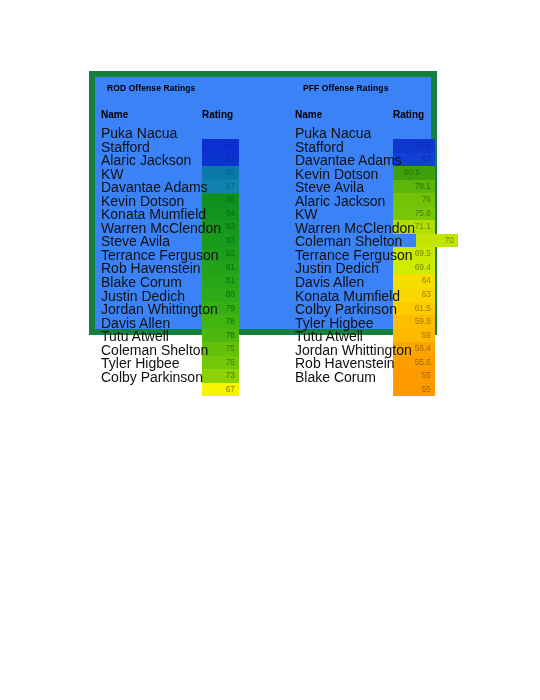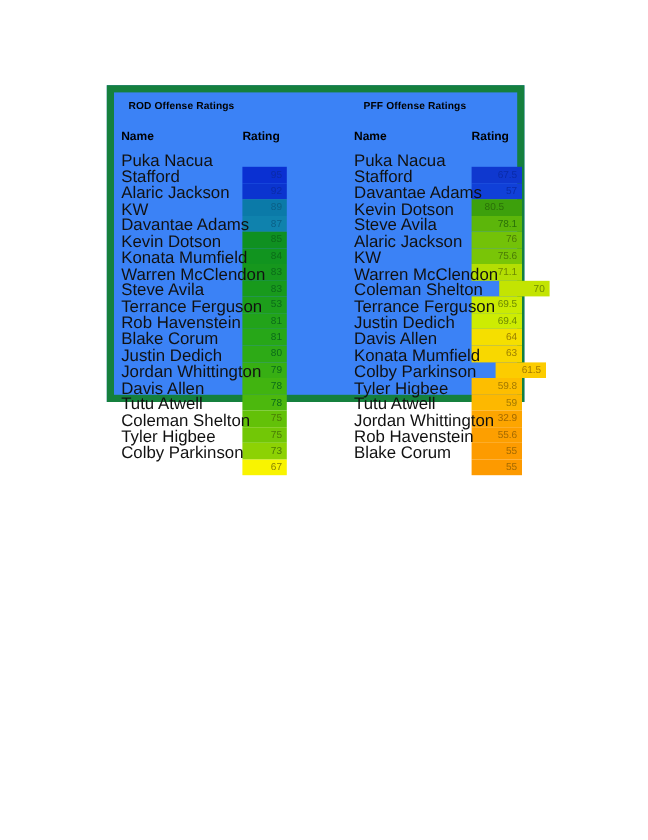--- a/index.html
+++ b/index.html
@@ -238,33 +238,33 @@
           <div class="row">
             <span class="cell-name">Justin Dedich</span>
             <span class="cell-rating" style="background-color: rgb(245, 223, 0); color: rgb(156, 128, 0);">64</span>
           </div>
           <div class="row">
             <span class="cell-name">Davis Allen</span>
             <span class="cell-rating" style="background-color: rgb(248, 216, 0); color: rgb(156, 128, 0);">63</span>
           </div>
           <div class="row">
             <span class="cell-name">Konata Mumfield</span>
-            <span class="cell-rating" style="background-color: rgb(252, 204, 0); color: rgb(163, 122, 0); margin-left: 20px;">61.5</span>
+            <span class="cell-rating" style="background-color: rgb(252, 204, 0); color: rgb(163, 122, 0);">61.5</span>
           </div>
           <div class="row">
             <span class="cell-name">Colby Parkinson</span>
             <span class="cell-rating" style="background-color: rgb(253, 190, 0); color: rgb(163, 122, 0); text-align: right;">59.8</span>
           </div>
           <div class="row">
             <span class="cell-name">Tyler Higbee</span>
             <span class="cell-rating" style="background-color: rgb(253, 184, 0); color: rgb(163, 122, 0);">59</span>
           </div>
           <div class="row">
             <span class="cell-name">Tutu Atwell</span>
-            <span class="cell-rating" style="background-color: rgb(253, 165, 0); color: rgb(163, 106, 0);">32.9</span>
+            <span class="cell-rating" style="background-color: rgb(253, 165, 0); color: rgb(163, 106, 0);">56.4</span>
           </div>
           <div class="row">
             <span class="cell-name">Jordan Whittington</span>
             <span class="cell-rating" style="background-color: rgb(253, 159, 0); color: rgb(163, 106, 0);">55.6</span>
           </div>
           <div class="row">
             <span class="cell-name">Rob Havenstein</span>
             <span class="cell-rating" style="background-color: rgb(253, 155, 0); color: rgb(163, 106, 0);">55</span>
           </div>
           <div class="row">

